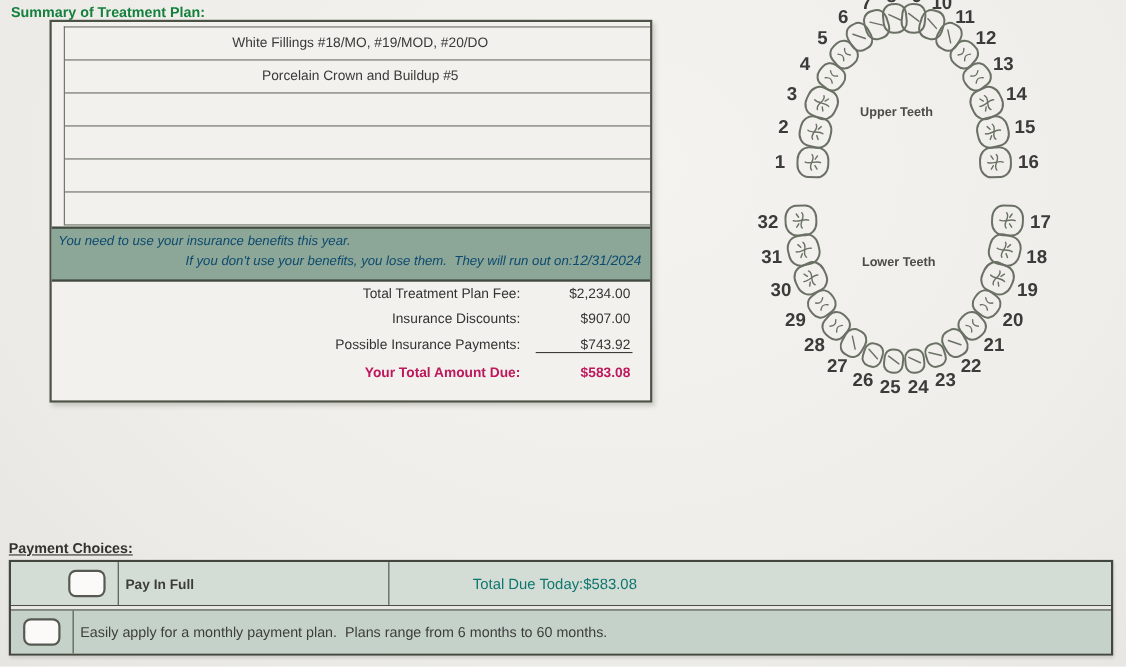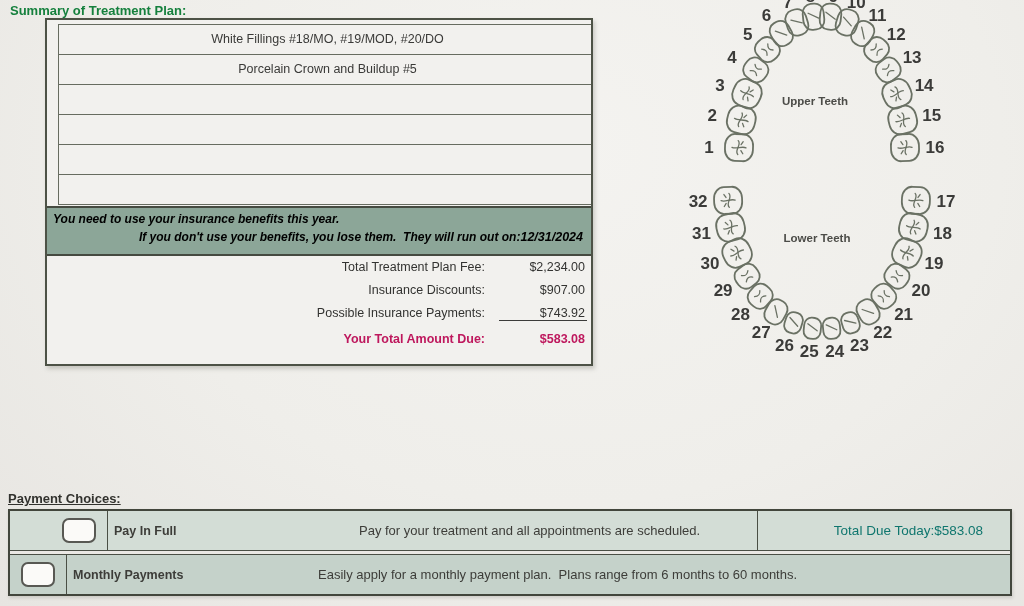--- a/index.html
+++ b/index.html
@@ -35,29 +35,29 @@
     border-bottom: 1px solid #676c60;
     font-size: 12.5px; color: #3a3a38;
     padding-left: 5px;
     overflow: hidden; white-space: nowrap; text-align: center;
   }
   .benefits-banner {
     position: absolute; left: 0; right: 0; top: 186px; height: 50px;
     background: var(--banner-green, #8ca698);
     border-top: 2px solid #454a40;
     border-bottom: 2px solid #454a40;
-    color: #000000;
-    font-style: italic; font-weight: bold; font-size: 12px;
+    color: #0c4a6e;
+    font-style: italic; font-weight: normal; font-size: 12px;
     padding: 4px 6px 0 6px;
   }
   .benefits-line1 { margin-bottom: 4px; white-space: pre-wrap; }
   .benefits-line2 { display: flex; justify-content: flex-end; align-items: baseline; white-space: pre-wrap; }
   .benefits-date { font-size: 12.5px; padding-right: 2px; }
 
-  .totals-block { position: absolute; right: 4px; top: 240px; }
+  .totals-block { position: absolute; right: 16px; top: 240px; }
   .totals-row {
     display: flex; justify-content: flex-end; align-items: baseline;
     height: 23px; font-size: 12.5px; color: #333331;
   }
   .totals-label { text-align: right; }
   .totals-value { width: 88px; text-align: right; margin-left: 14px; padding-right: 2px; }
   .totals-row.sum-line .totals-value { border-bottom: 1.5px solid #3c3c3a; }
   .totals-row.grand { font-weight: bold; margin-top: 3px; color: #be185d; }
 
   
@@ -370,27 +370,25 @@
   </div>
 
 <div class="payment-heading">Payment Choices:</div>
 
 <div class="payment-table">
   <div class="pay-row light">
     <div class="cb-cell">
       <div class="checkbox"></div>
     </div>
     <div class="label-cell">Pay In Full</div>
-    <div class="desc-cell">Pay for your treatment and all appointments are scheduled.</div>
     <div class="total-cell">
       <span>Total Due Today:</span>
       <span>$583.08</span>
     </div>
   </div>
   <div class="row-gap"></div>
   <div class="pay-row dark">
     <div class="cb-cell">
       <div class="checkbox"></div>
     </div>
-    <div class="label-cell">Monthly Payments</div>
     <div class="desc-cell">Easily apply for a monthly payment plan.  Plans range from 6 months to 60 months.</div>
   </div>
 </div>
 
 </body></html>

